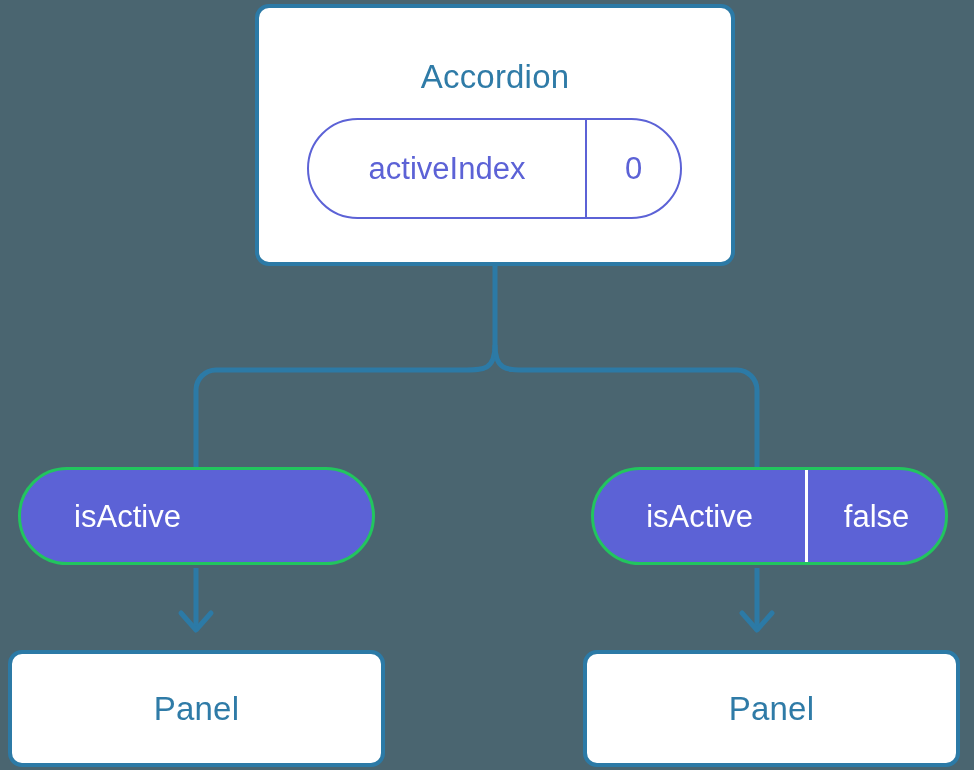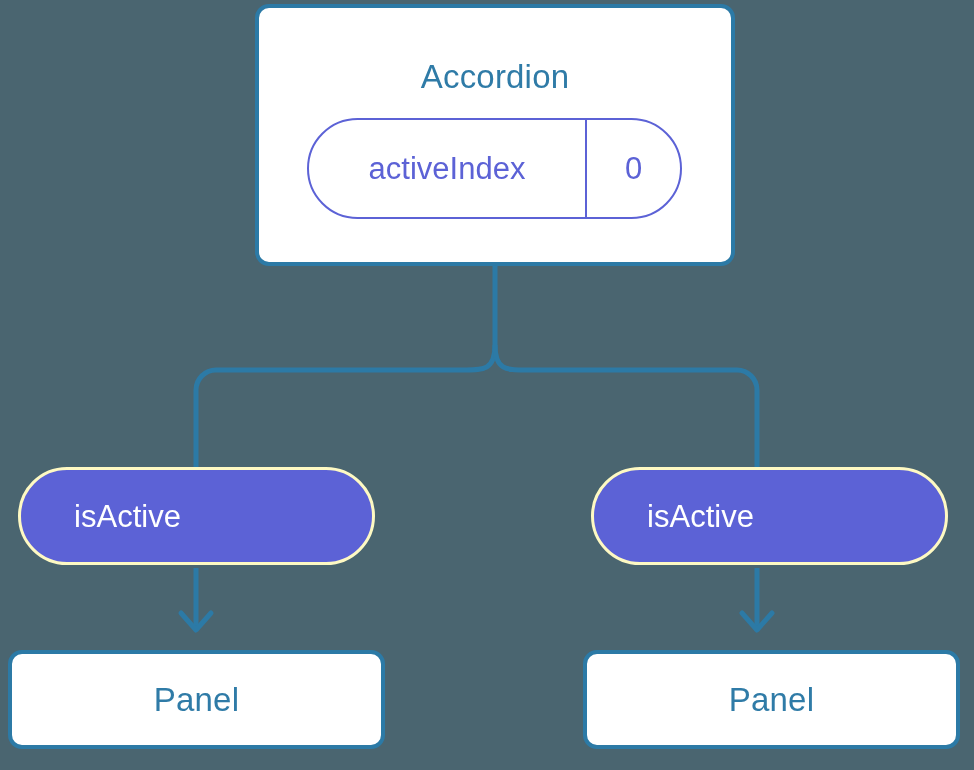--- a/index.html
+++ b/index.html
@@ -55,21 +55,21 @@
     width: 480px;
     height: 262px;
     justify-content: flex-start;
     padding-top: 50px;
   }
 
   
   .panel-card {
     top: 650px;
     width: 377px;
-    height: 99px;
+    height: 117px;
     justify-content: center;
     padding-top: 0;
   }
   #panel-card-left  { left: 8px; }
   #panel-card-right { left: 583px; }
 
   
   .pill {
     position: absolute;
     box-sizing: border-box;
@@ -104,21 +104,21 @@
     top: 118px;
     width: 375px;
     height: 101px;
   }
   #accordion-state-pill .pill-key { width: 279px; }
   #accordion-state-pill .pill-val { width: 94px; }
 
   
   .pill-filled {
     background: #5c62d6;
-    border: 3px solid #fef9c3;
+    border: 3px solid #22c55e;
   }
   .pill-filled .pill-key,
   .pill-filled .pill-val { color: #ffffff; }
   .pill-filled .pill-val { border-left: 3px solid #ffffff; }
 
   #state-pill-left {
     left: 18px;
     top: 467px;
     width: 357px;
     height: 98px;
@@ -173,20 +173,21 @@
     <span class="pill-key">activeIndex</span>
     <span class="pill-val">0</span>
   </div>
 
   <div class="pill pill-filled" id="state-pill-left">
     <span class="pill-key">isActive</span>
   </div>
 
   <div class="pill pill-filled" id="state-pill-right">
     <span class="pill-key">isActive</span>
+    <span class="pill-val">false</span>
   </div>
 
   <div class="card panel-card" id="panel-card-left">
     <div class="card-title">Panel</div>
   </div>
 
   <div class="card panel-card" id="panel-card-right">
     <div class="card-title">Panel</div>
   </div>
 

